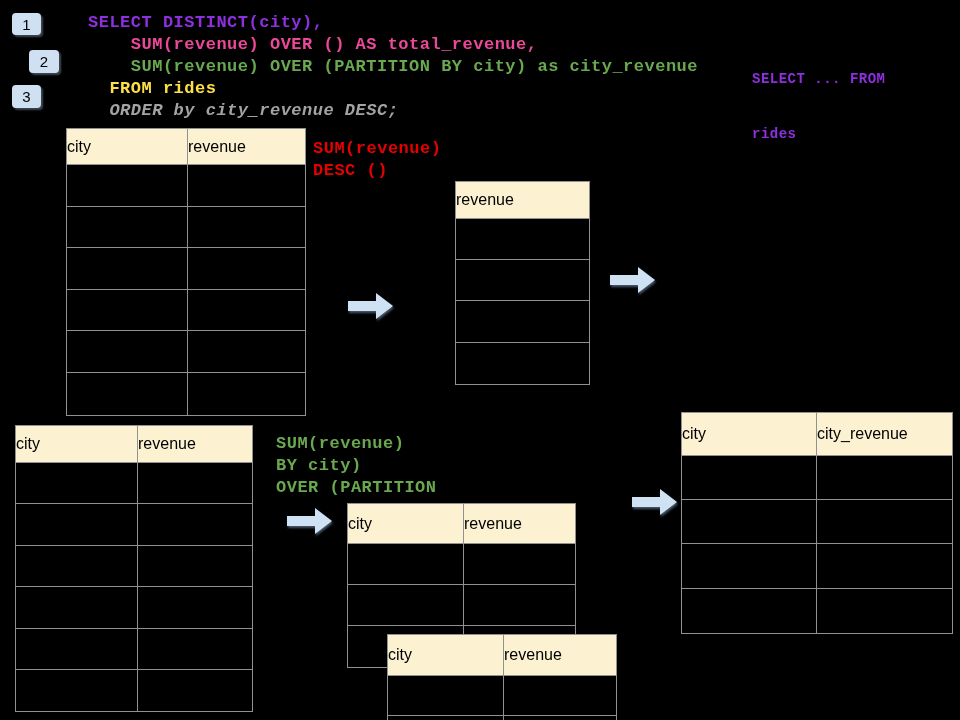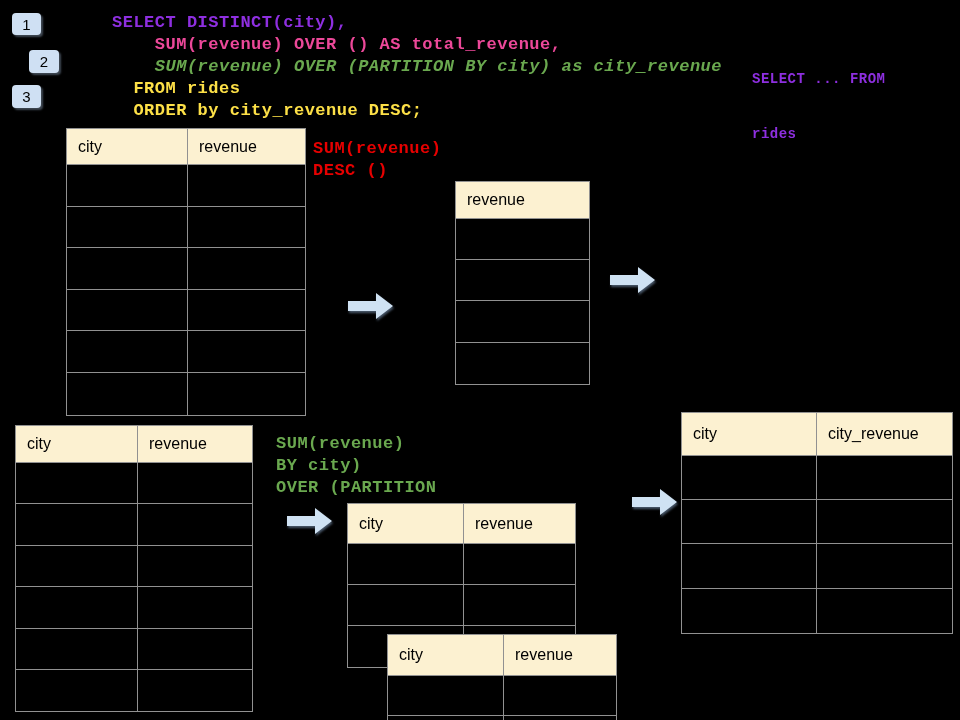--- a/index.html
+++ b/index.html
@@ -9,35 +9,35 @@
     background: var(--background, #000);
     font-family: "Liberation Sans", sans-serif;
   }
   .badge {
     position: absolute; width: 29px; height: 22px;
     background: var(--badge, #cfe0f3); border-radius: 4px;
     display: flex; align-items: center; justify-content: center;
     font: 15px "Liberation Sans", sans-serif; color: #000;
     box-shadow: 2px 2px 2px rgba(140,160,185,.45);
   }
-  .code { position: absolute; left: 88px; top: 12px; margin-left: 24px; }
+  .code { position: absolute; left: 88px; top: 12px; }
   .code-line { white-space: pre; font: bold 17px/22px "Liberation Mono", monospace; letter-spacing: .5px; }
   .note { position: absolute; left: 752px; top: 34px; }
   .note div { white-space: pre; font: bold 14px/19px "Liberation Mono", monospace; letter-spacing: .5px; color: var(--purple); margin-top: 36px; }
   .ann { position: absolute; }
   .ann div { white-space: pre; font: bold 17px/22px "Liberation Mono", monospace; letter-spacing: .5px; }
   .ann-red div { color: var(--red); }
   .ann-green div { color: var(--green); }
   .tbl { position: absolute; border: 1px solid var(--border, #919191); background: #000; }
   .hrow {
     display: grid; grid-template-columns: var(--cols); height: var(--hh);
     background: var(--header-bg, #fcf1d1); border-bottom: 1px solid var(--border);
   }
   .hcell {
-    display: flex; align-items: center; padding-left: 11px;
+    display: flex; align-items: center; 
     font: 16px "Liberation Sans", sans-serif; color: #000;
     border-left: 1px solid var(--border);
   }
   .hcell:first-child { border-left: none; }
   .brow { display: grid; grid-template-columns: var(--cols); height: var(--rh); border-bottom: 1px solid var(--border); }
   .brow:last-child { border-bottom: none; }
   .bcell { border-left: 1px solid var(--border); }
   .bcell:first-child { border-left: none; }
   .arrow { position: absolute; width: 46px; height: 28px; filter: drop-shadow(1.5px 2px 1px rgba(120,145,175,.6)); }
 </style>
@@ -46,23 +46,23 @@
 
 <div class="stage">
 
   <div class="badge" style="left:12px; top:13px;">1</div>
   <div class="badge" style="left:29px; top:50px; width:30px; height:23px;">2</div>
   <div class="badge" style="left:12px; top:85px; height:23px;">3</div>
 
   <div class="code">
       <div class="code-line" style="color: rgb(142, 47, 224);">SELECT DISTINCT(city),</div>
       <div class="code-line" style="color: #ec4899;">    SUM(revenue) OVER () AS total_revenue,</div>
-      <div class="code-line" style="color: rgb(106, 168, 79); font-style: italic;">    SUM(revenue) OVER (PARTITION BY city) as city_revenue</div>
+      <div class="code-line" style="color: rgb(106, 168, 79);">    SUM(revenue) OVER (PARTITION BY city) as city_revenue</div>
       <div class="code-line" style="color: #fde047;">  FROM rides</div>
-      <div class="code-line" style="color: #fde047;">  ORDER by city_revenue DESC;</div>
+      <div class="code-line" style="color: #a3a3a3; font-style: italic;">  ORDER by city_revenue DESC;</div>
     </div>
 
   <div class="note">
     <div>SELECT ... FROM</div>
     <div>rides</div>
   </div>
 
   <div class="ann ann-red" style="left:313px; top:138px;">
     <div>SUM(revenue)</div>
     <div>DESC ()</div>

